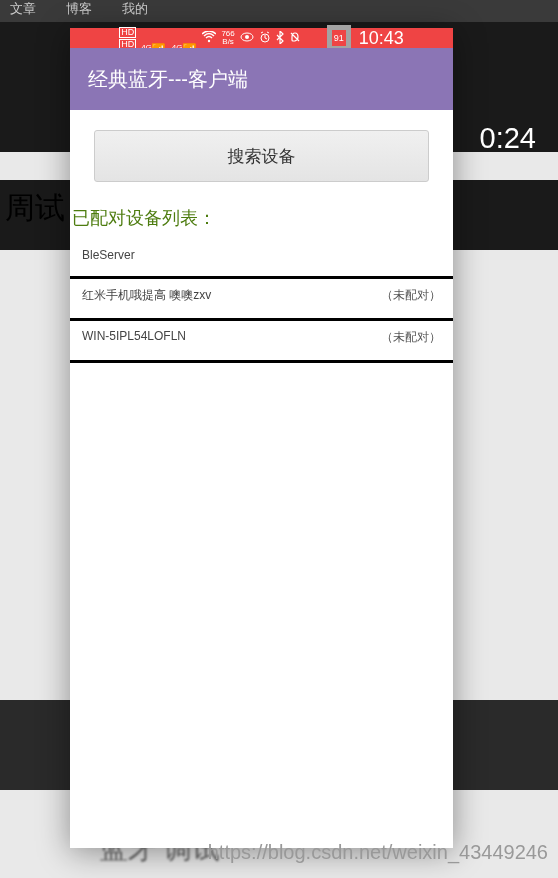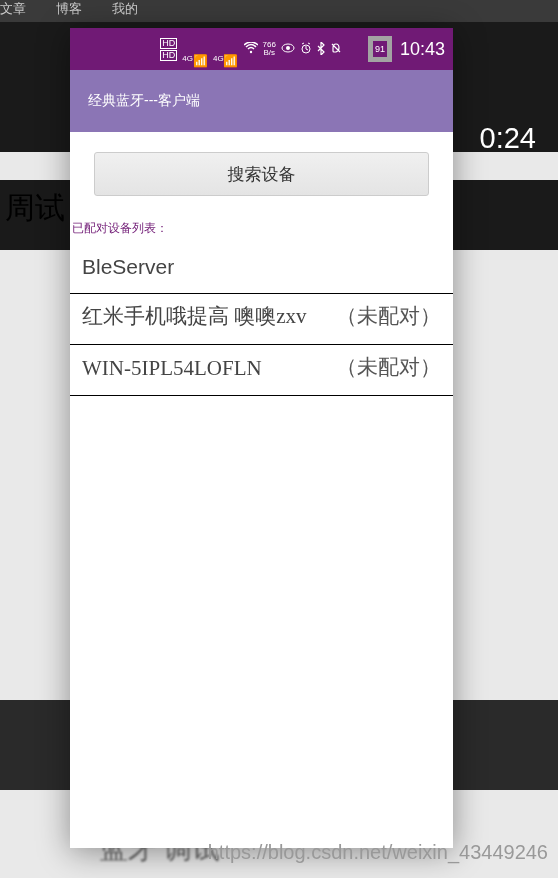--- a/index.html
+++ b/index.html
@@ -18,20 +18,21 @@
     .bg-nav {
       position: absolute;
       top: 0;
       left: 0;
       width: 558px;
       height: 22px;
       background: #3a3a3a;
       display: flex;
       align-items: flex-start;
       gap: 30px;
+      padding-left: 10px;
       color: #ccc;
       font-size: 13px;
     }
     .bg-dark1 {
       position: absolute;
       top: 22px;
       left: 0;
       width: 558px;
       height: 130px;
       background: #1a1a1a;
@@ -86,25 +87,25 @@
       left: 70px;
       top: 28px;
       width: 383px;
       height: 820px;
       background: #fff;
       box-shadow: 0 4px 30px rgba(0,0,0,0.4);
       display: flex;
       flex-direction: column;
     }
     .status-bar {
-      height: 42px;
-      background: #701a75;
-      display: flex;
-      align-items: center;
-      justify-content: flex-end;
+      height: 20px;
+      background: #ef4444;
+      display: flex;
+      align-items: center;
+      justify-content: center;
       padding: 0 8px;
       color: #fff;
       font-size: 11px;
       gap: 4px;
     }
     .status-icons {
       display: flex;
       align-items: center;
       gap: 5px;
     }
@@ -142,52 +143,51 @@
       font-size: 18px;
       margin-left: 3px;
     }
     .app-title-bar {
       height: 62px;
       background: #8b75b5;
       color: #fff;
       display: flex;
       align-items: center;
       padding-left: 18px;
-      font-size: 14px;
+      font-size: 20px;
       font-weight: 500;
     }
     .search-btn-wrap {
       padding: 20px 24px 18px 24px;
     }
     .search-btn {
       width: 100%;
-      height: 44px;
+      height: 52px;
       background: linear-gradient(#f0f0f0, #e4e4e4);
       border: 1px solid #ccc;
       border-radius: 3px;
       font-size: 17px;
       color: #333;
       cursor: pointer;
     }
     .section-label {
       padding: 6px 14px 10px 2px;
-      font-size: 12px;
-      color: #701a75;
+      font-size: 18px;
+      color: #4d7c0f;
     }
     .device-list {
       flex: 1;
-      font-family: Liberation Serif, serif;
     }
     .device-item {
       display: flex;
-      align-items: flex-end;
+      align-items: flex-start;
       justify-content: space-between;
       padding: 8px 12px 14px 12px;
-      border-bottom: 1px solid #000000;
-      font-size: 21px;
+      border-bottom: 3px solid #000000;
+      font-size: 12px;
       color: #444;
       cursor: pointer;
     }
     .device-name {
       max-width: 230px;
       word-break: break-all;
     }
     .device-status {
       color: #555;
       max-width: 120px;

